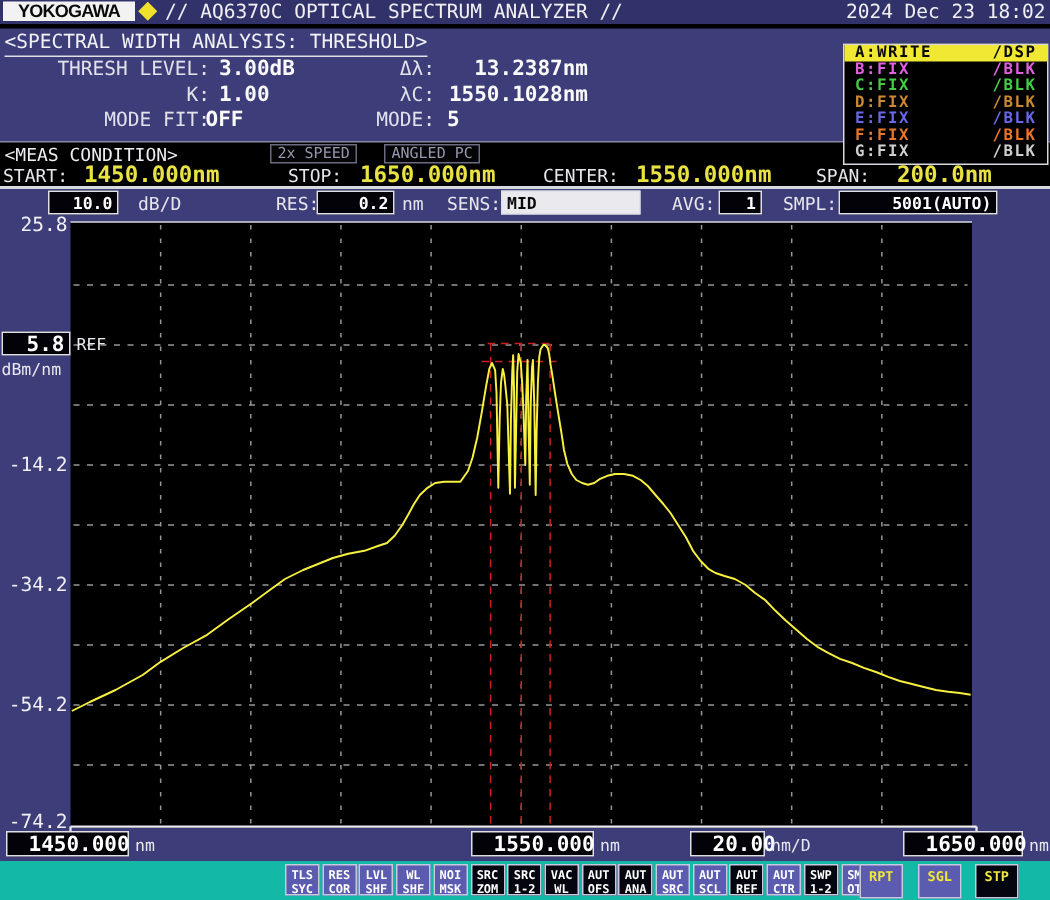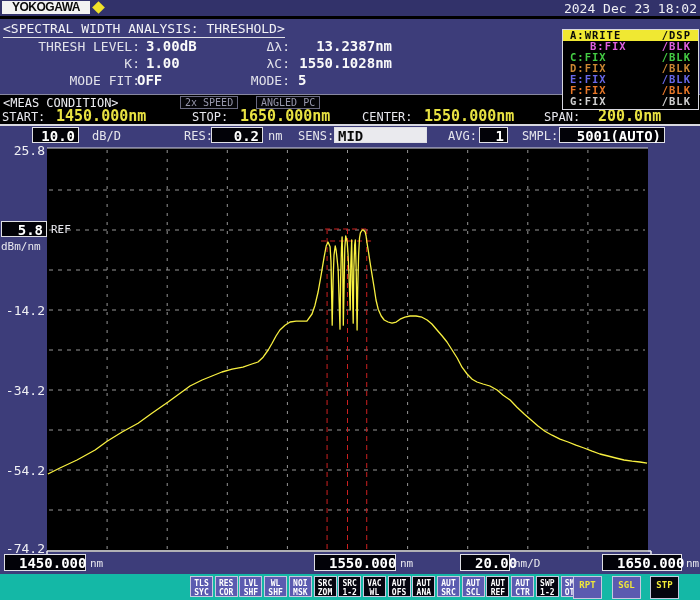--- a/index.html
+++ b/index.html
@@ -39,21 +39,21 @@
            border-top:1px solid #8888a0;border-bottom:2px solid #d8d8e0;box-sizing:content-box;}
   #meas-header{left:3px;top:1px;font-size:12px;color:#ededf2;}
   .flagbox{position:absolute;top:1px;height:11px;line-height:11px;border:1px solid #6a6a80;
            color:#9898ac;font-size:10px;padding:0 4px;background:#050508;}
   .meas-lbl{position:absolute;top:15px;font-size:12px;color:#e6e6ec;}
   .meas-val{position:absolute;top:12px;font-size:15px;font-weight:bold;color:#e8e242;}
 
   
   #settingsrow{left:0;top:125px;width:700px;height:23px;font-size:12px;}
   .valbox{position:absolute;top:2px;height:16px;background:#020208;border:1px solid #e0e0e6;
-          color:#fff;font-size:14px;font-weight:bold;text-align:right;line-height:16px;
+          color:#fff;font-size:11px;font-weight:bold;text-align:right;line-height:16px;
           padding:0 3px;box-sizing:border-box;}
   .valbox.lightbox{background:#eaeaee;color:#0a0a0a;text-align:left;}
   .setlbl{position:absolute;top:4px;color:#e6e6ec;}
 
   
   .ylbl{position:absolute;left:0;width:45px;text-align:right;font-size:13px;color:#f0f0f4;}
   #refbox{left:1px;top:221px;width:46px;height:16px;background:#020208;border:1px solid #e0e0e6;
           color:#fff;font-size:14px;font-weight:bold;text-align:right;line-height:16px;
           padding:0 3px;box-sizing:border-box;}
   #reftext{left:51px;top:223px;font-size:11px;color:#e8e8ee;}
@@ -108,20 +108,21 @@
       <line x1="321.06600000000014" y1="241" x2="372.7320000000003" y2="241" stroke="#cc2020" stroke-width="1" stroke-dasharray="5 4"></line>
       <polyline points="47.9,474.0 59.9,468.0 77.0,460.0 95.1,450.0 107.1,441.2 122.1,432.0 138.1,423.2 151.9,413.2 168.1,402.0 180.1,393.2 190.0,386.0 202.1,380.0 212.0,376.0 221.9,372.0 232.1,369.2 242.9,367.2 251.9,364.0 258.0,362.0 263.1,357.2 268.2,350.0 272.1,343.2 276.0,336.0 279.9,330.0 285.0,325.2 290.1,322.0 296.1,321.2 302.1,321.2 306.9,321.2 312.0,314.0 315.0,305.2 318.1,292.0 321.1,275.2 324.1,257.2 326.2,246.0 328.0,242.0 330.1,246.8 331.0,262.0 332.2,325.2 333.1,280.0 334.0,255.2 335.2,246.0 336.1,250.0 337.0,258.0 338.2,270.0 339.1,300.0 340.0,329.2 340.6,280.0 341.5,248.0 342.1,236.8 342.7,260.0 343.3,325.2 344.2,280.0 344.8,248.0 345.7,236.0 347.2,242.0 348.1,255.2 349.0,275.2 350.2,310.0 350.8,265.2 351.7,240.0 352.3,280.0 353.2,323.2 353.8,270.0 354.7,244.8 355.3,240.0 356.2,270.0 357.1,330.0 357.7,290.0 358.6,255.2 359.5,238.0 360.4,232.8 362.2,230.0 363.4,230.0 365.2,232.0 366.1,236.0 367.0,242.8 368.5,252.0 370.0,262.0 372.1,275.2 374.2,288.0 376.0,300.0 378.2,309.2 381.2,316.0 384.2,320.0 388.1,322.0 392.0,323.2 396.2,322.0 400.1,319.2 404.9,317.2 410.0,316.0 416.0,316.0 422.0,317.2 427.1,320.0 431.9,324.0 437.0,330.0 442.2,336.0 447.0,342.0 452.1,350.0 457.2,358.0 462.0,367.2 467.1,374.0 472.2,379.2 477.0,382.0 483.0,384.0 489.9,386.0 497.1,390.0 503.2,395.2 510.1,400.0 517.0,407.2 524.2,414.0 531.1,420.0 538.0,426.0 544.9,431.2 552.1,435.2 560.0,439.2 568.1,442.0 575.9,445.2 584.0,448.0 592.1,451.2 599.9,454.0 608.0,456.0 615.8,458.0 624.0,460.0 632.1,461.2 639.9,462.0 647.1,463.2" fill="none" stroke="#f8f040" stroke-width="1.3" stroke-linejoin="round"></polyline>
       <line x1="47" y1="551" x2="651" y2="551" stroke="#ececf2" stroke-width="1.5"></line>
       <line x1="47" y1="551" x2="47" y2="557" stroke="#ececf2" stroke-width="1.5"></line>
       <line x1="651" y1="551" x2="651" y2="557" stroke="#ececf2" stroke-width="1.5"></line>
     </svg>
 
   <div id="titlebar" class="ovl">
     <div id="logo" class="abs">YOKOGAWA</div>
     <div id="diamond" class="abs"></div>
+    <div id="apptitle" class="abs">// AQ6370C OPTICAL SPECTRUM ANALYZER //</div>
     <div id="datetime" class="abs">2024 Dec 23 18:02</div>
   </div>
   <div id="blackstrip" class="ovl"></div>
 
   <div id="analysis" class="ovl">
     <span id="an-header" class="abs">&lt;SPECTRAL WIDTH ANALYSIS: THRESHOLD&gt;</span>
     <span class="an-lbl" style="left:20px;top:20px;">THRESH LEVEL:</span>
     <span class="an-val" style="left:146px;top:19px;">3.00dB</span>
     <span class="an-lblR" style="left:248px;top:20px;">Δλ:</span>
     <span class="an-valR" style="left:298px;top:19px;">13.2387nm</span>
@@ -133,21 +134,21 @@
     <span class="an-val" style="left:137px;top:53px;">OFF</span>
     <span class="an-lblR" style="left:248px;top:54px;">MODE:</span>
     <span class="an-val" style="left:298px;top:53px;">5</span>
   </div>
 
   <div id="tracepanel" class="abs">
       <div class="trow" style="background: rgb(240, 232, 50); color: rgb(10, 10, 10);">
         <span>A:WRITE</span>
         <span>/DSP</span>
       </div>
-      <div class="trow" style="color: rgb(224, 96, 224); margin-left: 20px;">
+      <div class="trow" style="color: rgb(224, 96, 224);">
         <span>B:FIX</span>
         <span>/BLK</span>
       </div>
       <div class="trow" style="color: rgb(68, 204, 68);">
         <span>C:FIX</span>
         <span>/BLK</span>
       </div>
       <div class="trow" style="color: rgb(204, 136, 51);">
         <span>D:FIX</span>
         <span>/BLK</span>

